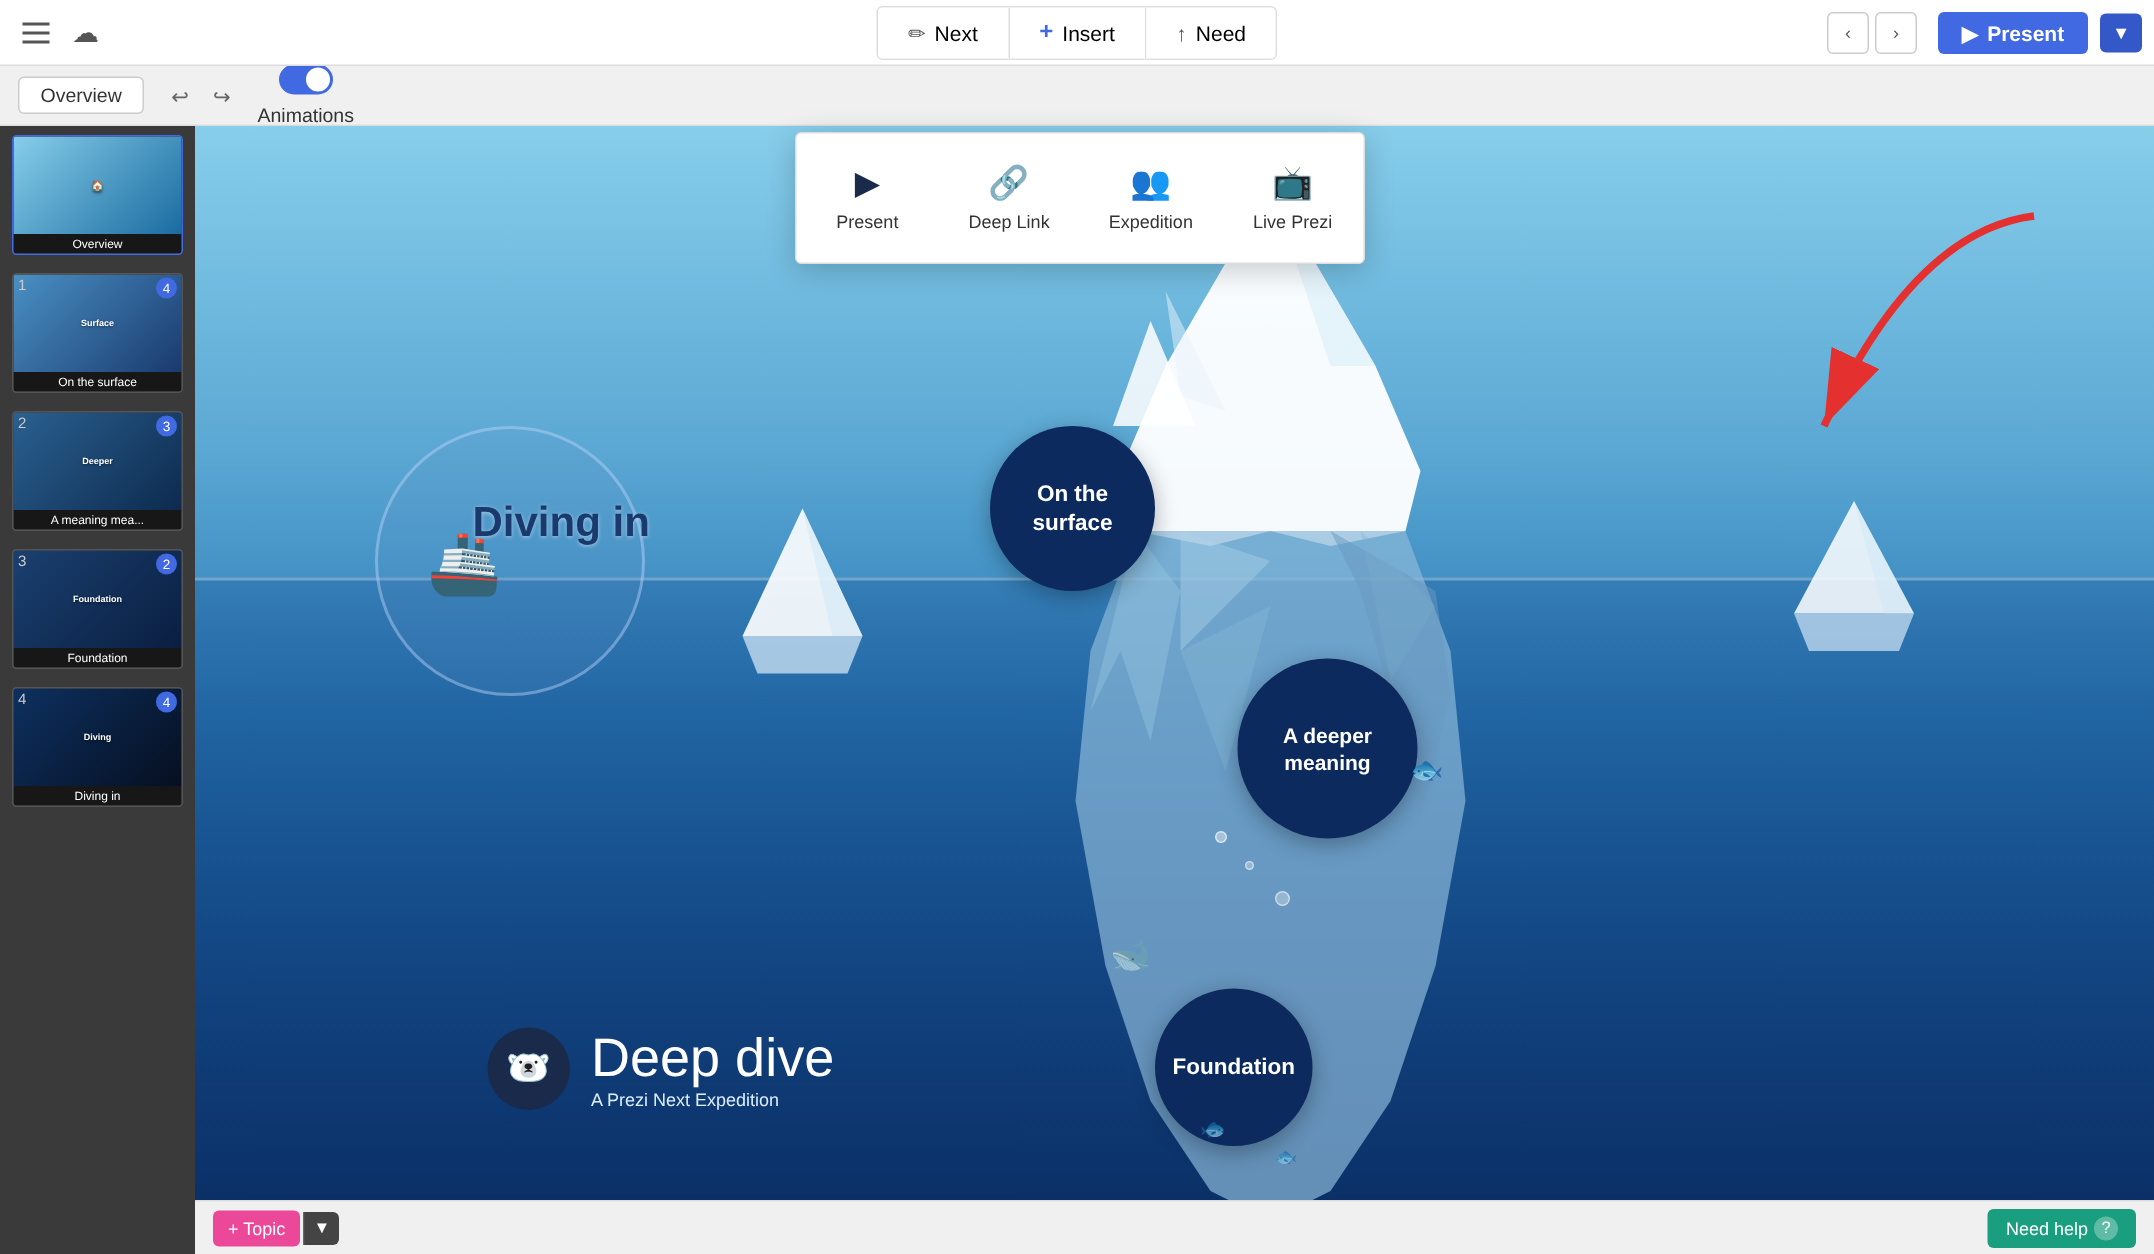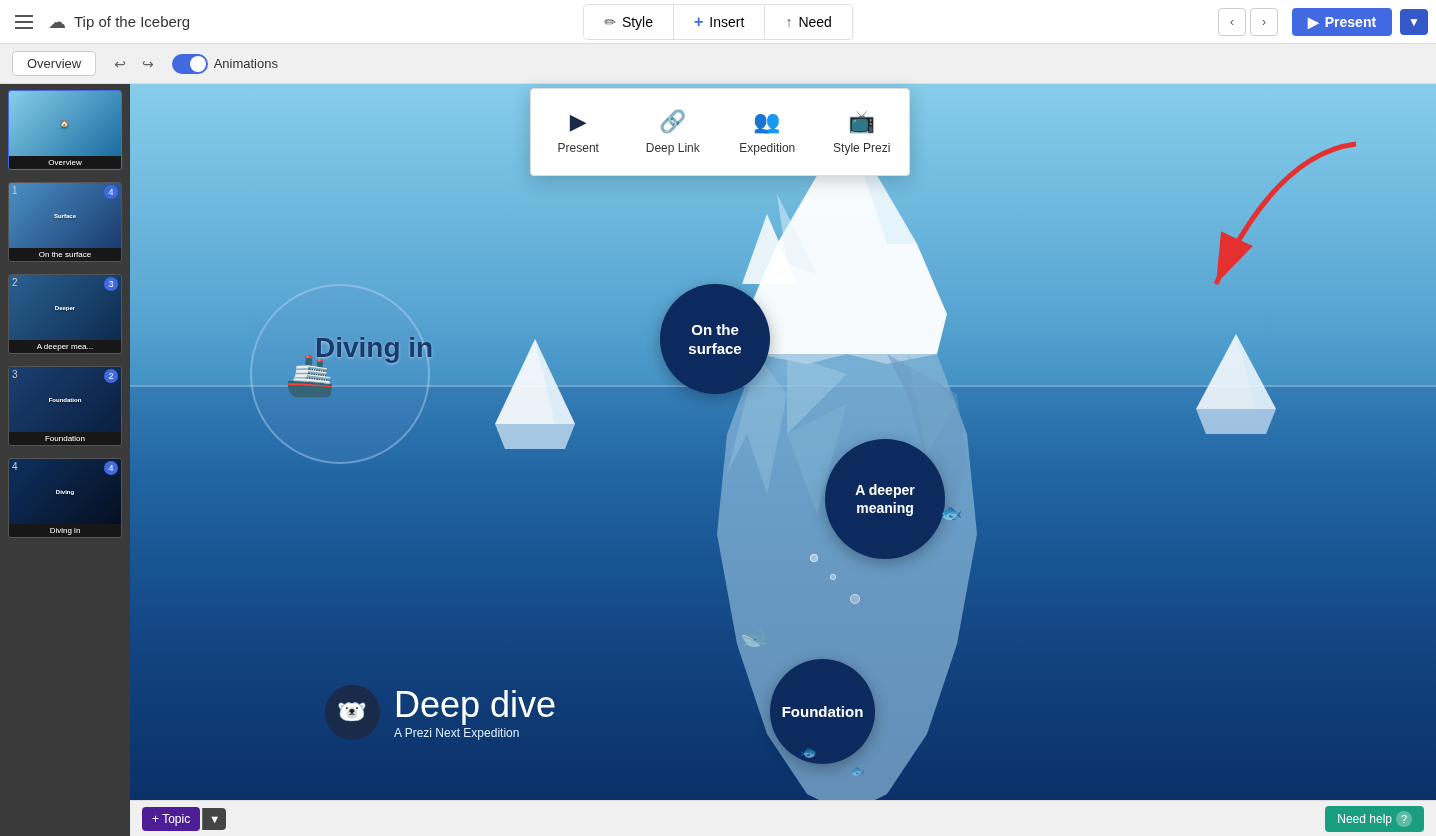--- a/index.html
+++ b/index.html
@@ -72,21 +72,21 @@
       border: 1px solid #ccc;
       border-radius: 4px;
       padding: 4px 14px;
       font-size: 13px;
       color: #333;
       margin-right: 12px;
       cursor: pointer;
     }
     #toolbar2 .undo-redo { display: flex; gap: 4px; margin-right: 12px; }
     #toolbar2 .undo-btn { background: none; border: none; cursor: pointer; color: #666; font-size: 14px; padding: 2px 6px; }
-    #toolbar2 .animations-toggle { display: flex; align-items: center; gap: 6px; font-size: 13px; color: #333; }
+    #toolbar2 .animations-toggle { display: flex; align-items: center; gap: 6px; font-size: 13px; color: #333; flex-direction: column; }
     #toolbar2 .toggle-switch {
       width: 36px; height: 20px; background: #4169e1; border-radius: 10px;
       position: relative; cursor: pointer;
     }
     #toolbar2 .toggle-switch::after {
       content: ''; position: absolute; width: 16px; height: 16px;
       background: #fff; border-radius: 50%; top: 2px; right: 2px;
     }
 
     
@@ -166,21 +166,21 @@
       position: absolute;
       bottom: 0; left: 0; right: 0;
       height: 36px;
       background: #f0f0f0;
       border-top: 1px solid #ddd;
       display: flex;
       align-items: center;
       padding: 0 12px;
     }
     #status-bar .add-topic {
-      background: #4c1d95;
+      background: #ec4899;
       color: #fff;
       border: none;
       border-radius: 4px;
       padding: 5px 10px;
       font-size: 12px;
       cursor: pointer;
       display: flex; align-items: center; gap: 4px;
     }
     #status-bar .topic-dropdown {
       background: #444;
@@ -290,26 +290,25 @@
 </head>
 <body>
 
 <div id="topbar">
   <div class="menu-btn">
     <span></span>
       <span></span>
       <span></span>
   </div>
   <span class="cloud-icon">☁</span>
-  <span class="doc-title">Tip of the Iceberg</span>
 
   <div style="position:absolute; left:50%; transform:translateX(-50%); display:flex; gap:0; border:1px solid #ddd; border-radius:4px; overflow:hidden;">
     <button style="background:#fff; border:none; padding:8px 20px; font-size:14px; cursor:pointer; display:flex; align-items:center; gap:6px; border-right:1px solid #ddd;">
       <span style="color:#555;">✏</span>
-      <span>Style</span>
+      <span>Next</span>
     </button>
     <button style="background:#fff; border:none; padding:8px 20px; font-size:14px; cursor:pointer; display:flex; align-items:center; gap:6px; border-right:1px solid #ddd;">
       <span style="color:#4169e1; font-size:16px; font-weight:bold;">+</span>
       <span>Insert</span>
     </button>
     <button style="background:#fff; border:none; padding:8px 20px; font-size:14px; cursor:pointer; display:flex; align-items:center; gap:6px;">
       <span style="color:#555;">↑</span>
       <span>Need</span>
     </button>
   </div>
@@ -347,21 +346,21 @@
   <div class="sd-item">
     <span class="sd-icon">🔗</span>
     <span>Deep Link</span>
   </div>
   <div class="sd-item">
     <span class="sd-icon">👥</span>
     <span>Expedition</span>
   </div>
   <div class="sd-item">
     <span class="sd-icon">📺</span>
-    <span>Style Prezi</span>
+    <span>Live Prezi</span>
   </div>
 </div>
 
 <div id="main-layout">
 
   <div id="sidebar">
 
     <div class="slide-thumb active">
       <div class="slide-preview thumb-overview">
         <div style="text-align:center;">
@@ -379,21 +378,21 @@
       </div>
       <div class="slide-label">On the surface</div>
     </div>
 
     <div class="slide-thumb">
       <div class="slide-num">2</div>
       <div class="slide-badge">3</div>
       <div class="slide-preview thumb-deeper">
         <div style="font-size:6px; color:#fff;">Deeper</div>
       </div>
-      <div class="slide-label">A deeper mea...</div>
+      <div class="slide-label">A meaning mea...</div>
     </div>
 
     <div class="slide-thumb">
       <div class="slide-num">3</div>
       <div class="slide-badge">2</div>
       <div class="slide-preview thumb-foundation">
         <div style="font-size:6px; color:#fff;">Foundation</div>
       </div>
       <div class="slide-label">Foundation</div>
     </div>

